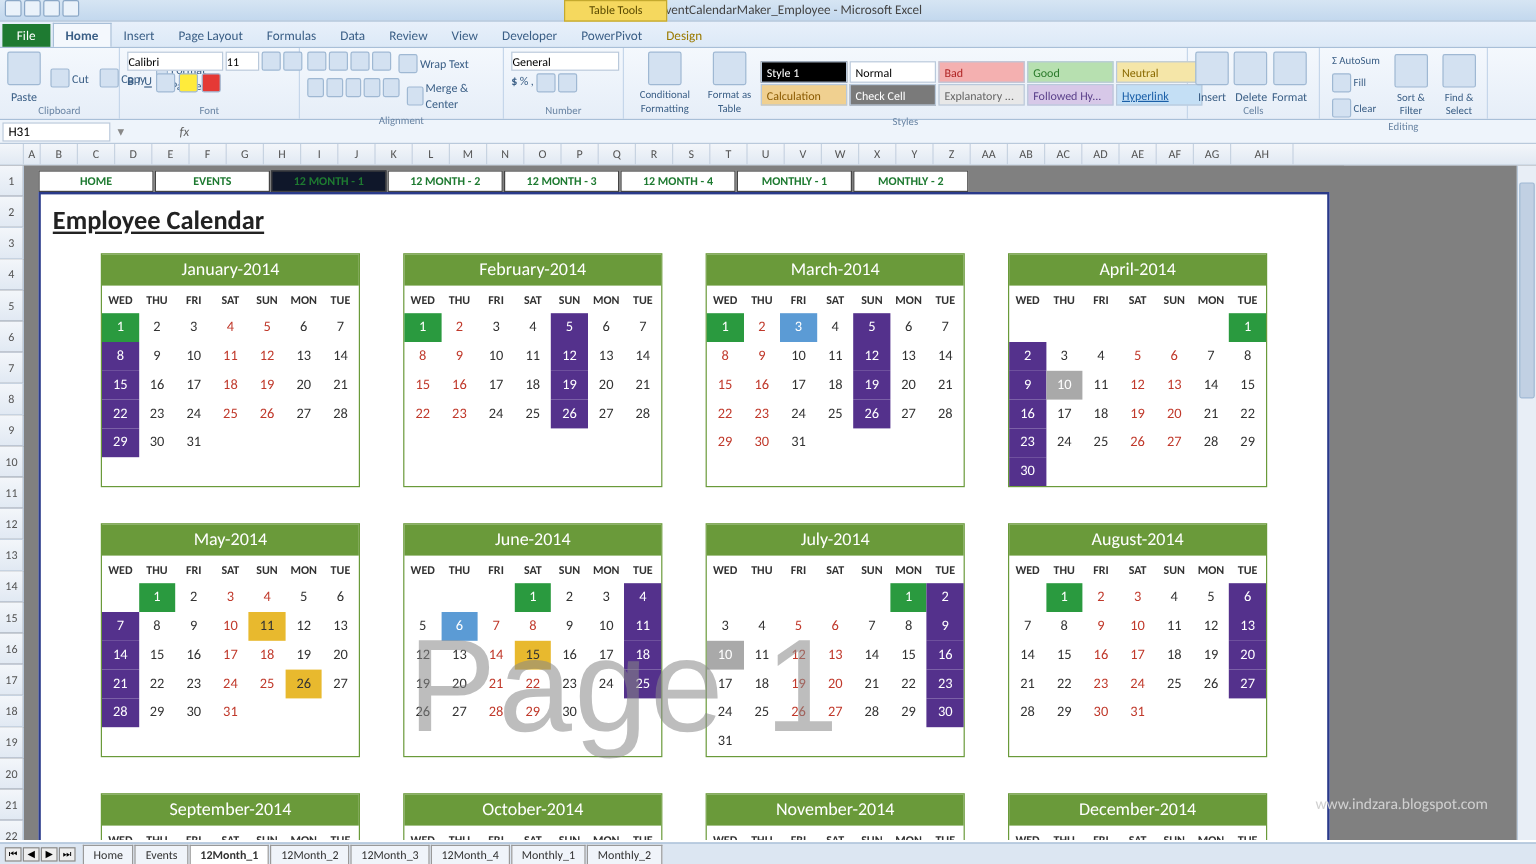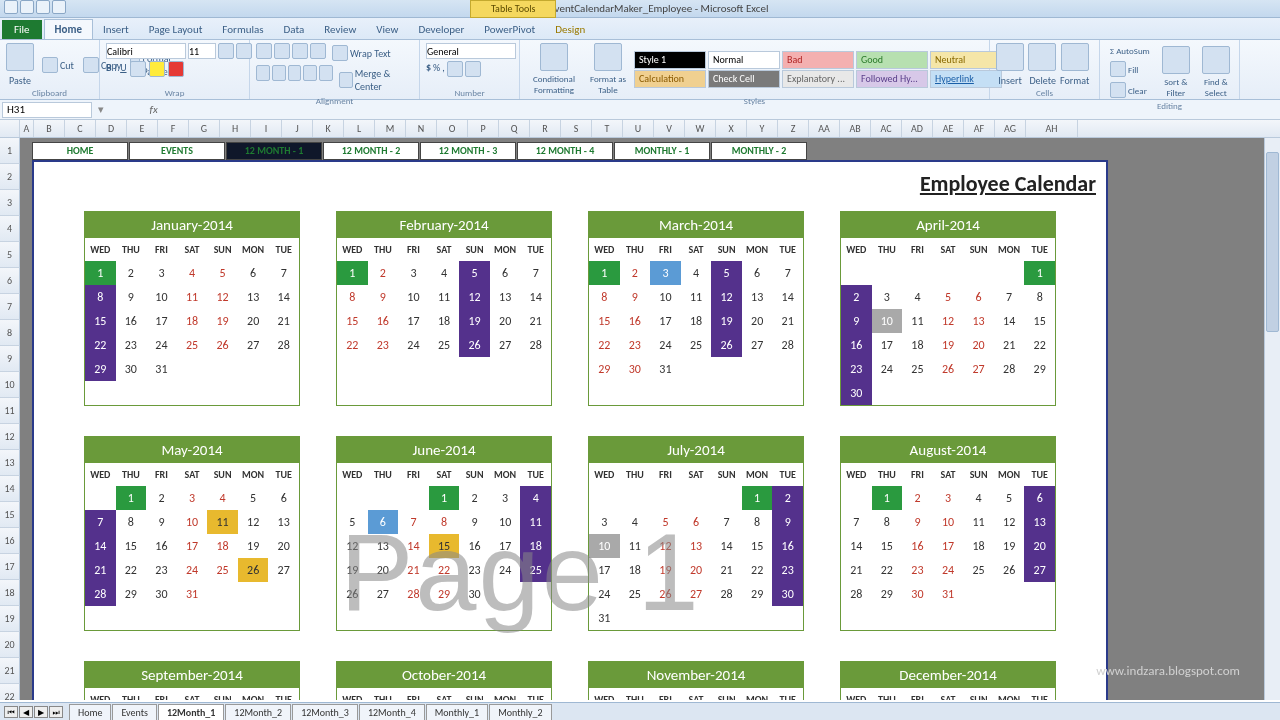--- a/index.html
+++ b/index.html
@@ -27,21 +27,21 @@
 .colheaders { height:18px; background: linear-gradient(#f3f6fa,#e1e9f3); border-bottom:1px solid #b9c9db; display:flex;}
 .colheaders div { border-right:1px solid #c7d3e1; text-align:center; font-size:10px; color:#555; line-height:18px;}
 .grid { position:relative; height:562px; background:#808080; overflow:hidden;}
 .rowheaders { position:absolute; left:0; top:0; width:20px;}
 .rowheaders div { height:26px; background: linear-gradient(#f3f6fa,#e1e9f3); border-bottom:1px solid #c7d3e1; border-right:1px solid #b9c9db; text-align:center; font-size:10px; color:#555; line-height:26px;}
 .sheet { position:absolute; left:20px; top:0; width:1100px; background:#808080;}
 .navbtns { display:flex; gap:0; margin-left:12px;}
 .navbtn { flex:0 0 96px; height:18px; background:#fff; border:1px solid #444; text-align:center; font-size:10px; font-weight:bold; color:#1e7a31; line-height:16px; margin-right:1px;}
 .navbtn.active { background:#0f172a;}
 .calwrap { background:#fff; border:2px solid #2a3a8a; margin:0 12px; padding:8px 10px 200px 10px;}
-.caltitle { text-align:right; font-size:22px; font-weight:bold; text-decoration:underline; color:#222; margin-bottom:14px;}
+.caltitle { text-align:left; font-size:22px; font-weight:bold; text-decoration:underline; color:#222; margin-bottom:14px;}
 .months { display:flex; flex-wrap:wrap; gap:30px 36px; justify-content:center;}
 .month { width:216px; border:1px solid #6a9a3a;}
 .mhead { background:#6a9a3a; color:#fff; text-align:center; font-size:15px; padding:4px 0;}
 .mgrid { display:grid; grid-template-columns: repeat(7, 1fr); }
 .mgrid .dow { font-size:10px; font-weight:bold; text-align:center; padding:5px 0; color:#333;}
 .mgrid .d { font-size:12px; text-align:center; padding:5px 0; color:#333; position:relative;}
 .mgrid .d.red { color:#c0392b;}
 .mgrid .d.wk { background:#54318c; color:#fff;}
 .mgrid .d.grn { background:#2a9a3f; color:#fff;}
 .mgrid .d.blu { background:#5b9bd5; color:#fff;}
@@ -108,21 +108,21 @@
       </div>
       <div style="display:flex;gap:3px">
         <b>B</b>
         <i>I</i>
         <u>U</u>
         <span class="icon"></span>
         <span class="icon" style="background:#ffeb3b"></span>
         <span class="icon" style="background:#e53935"></span>
       </div>
     </div>
-    <div class="label">Wrap</div>
+    <div class="label">Font</div>
   </div>
   <div class="rgroup" style="width:170px">
     <div class="body" style="flex-direction:column;align-items:stretch;gap:2px">
       <div style="display:flex;gap:2px">
         <span class="icon"></span>
           <span class="icon"></span>
           <span class="icon"></span>
         <span class="icon"></span>
         <div class="btn">
             <span class="icon"></span>

